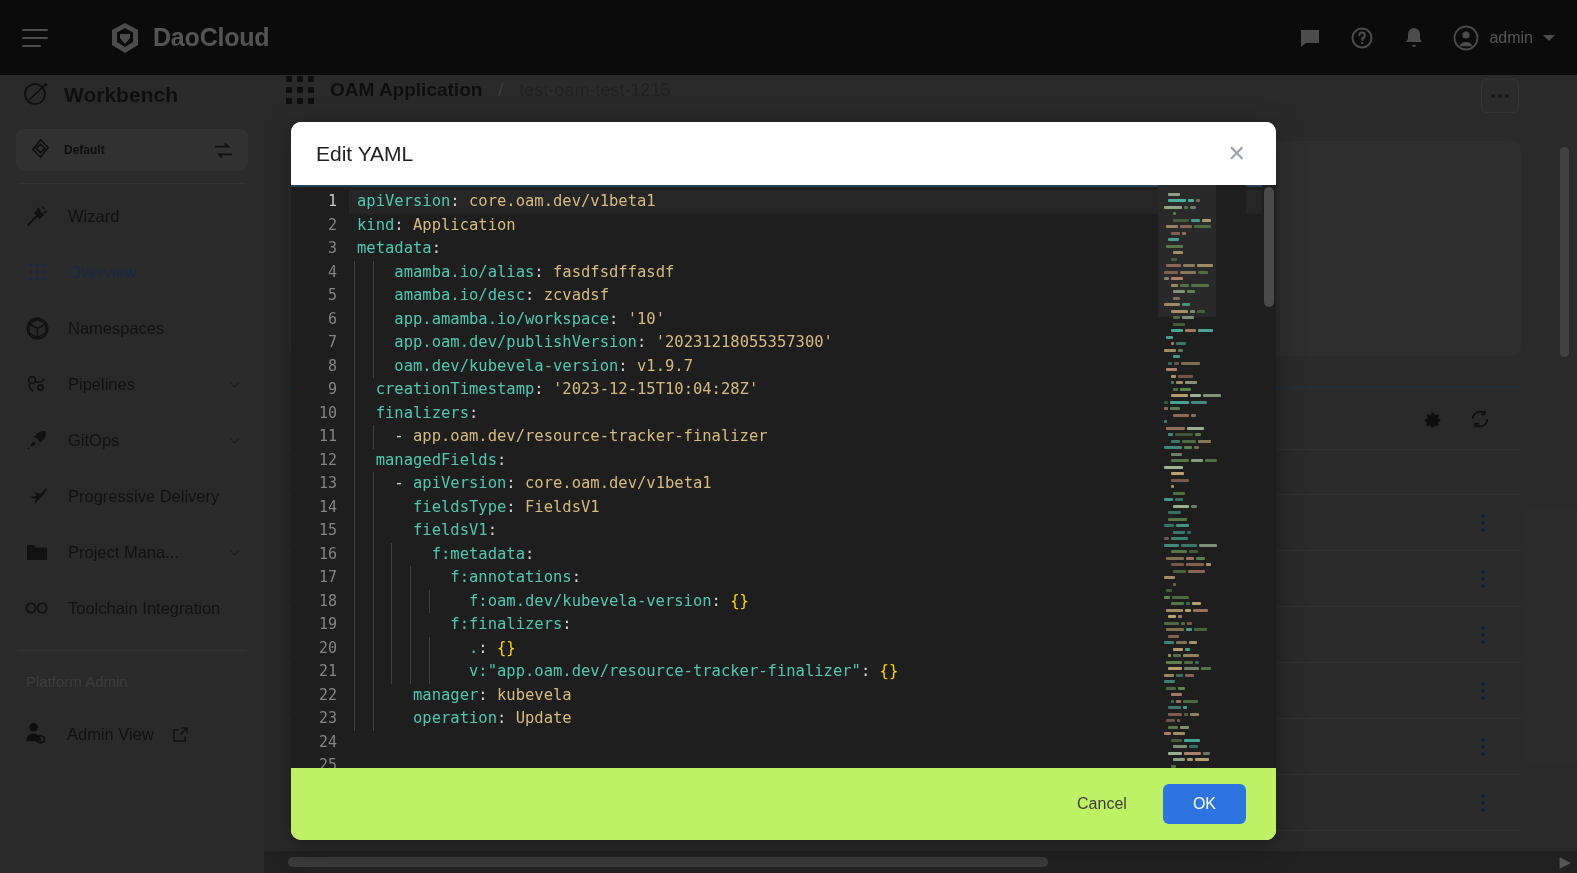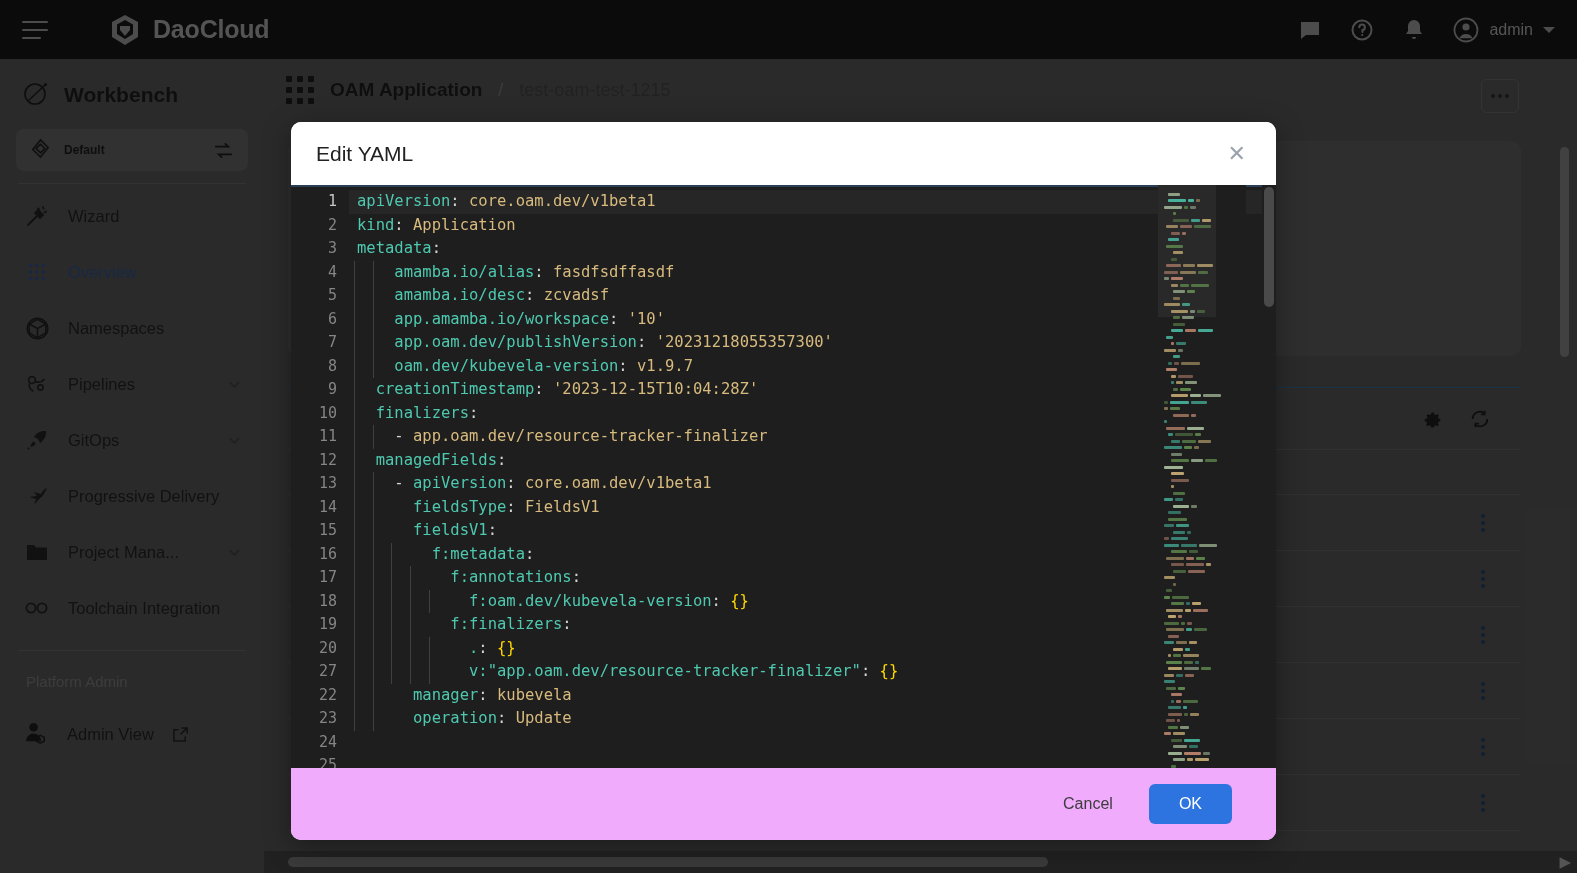--- a/index.html
+++ b/index.html
@@ -6,21 +6,21 @@
   html, body {
     width: 1577px; height: 873px;
     overflow: hidden;
     font-family: "Liberation Sans", sans-serif;
     background: #f5f5f5;
   }
   #app { position: relative; width: 1577px; height: 873px; }
 
   
   .topbar {
-    position: absolute; top: 0; left: 0; width: 1577px; height: 59px;
+    position: absolute; top: 0; left: 0; width: 1577px; height: 75px;
     background: #141414; display: flex; align-items: center;
     z-index: 5;
   }
   .hamburger { width: 26px; height: 18px; margin-left: 22px; display:flex; flex-direction:column; justify-content:space-between; cursor:pointer; }
   .hamburger i { display:block; height:2px; background:#8b8b8b; border-radius:1px; }
   .hamburger i:nth-child(1){ width:26px; }
   .hamburger i:nth-child(2){ width:26px; }
   .hamburger i:nth-child(3){ width:19px; }
 
   .brand { display:flex; align-items:center; margin-left: 60px; gap: 11px; }
@@ -160,22 +160,22 @@
   .mm-line i { display:block; height:2.6px; border-radius:1px; }
   .mm-slider { position:absolute; right:30px; top:0; width:88px; height:132px; background:rgba(255,255,255,0.05); }
   .ed-scroll {
     position:absolute; right:0; top:0; width:14px; height:100%; background:#1e1e1e;
   }
   .ed-scroll-thumb { position:absolute; right:2px; top:2px; width:10px; height:120px; background:#4a4a4a; border-radius:5px; }
   .ed-top-rule { position:absolute; left:0; right:0; top:0; height:2px; background:#2a3f55; }
 
   
   .modal-foot {
-    height:72px; flex:none; background:#f0abfc; display:flex; align-items:center;
-    justify-content:flex-end; gap:18px; padding-right:44px;
+    height:72px; flex:none; background:#bef264; display:flex; align-items:center;
+    justify-content:flex-end; gap:18px; padding-right:30px;
   }
   .btn-cancel {
     font-size:16px; color:#3c3c3c; background:none; border:none;
     padding:9px 18px; cursor:pointer; font-family:"Liberation Sans", sans-serif;
   }
   .btn-ok {
     font-size:16px; color:#fff; background:#2d74e0; border:none;
     padding:11px 30px; border-radius:6px; cursor:pointer;
     font-family:"Liberation Sans", sans-serif;
   }
@@ -504,21 +504,21 @@
           <div class="gline">11</div>
           <div class="gline">12</div>
           <div class="gline">13</div>
           <div class="gline">14</div>
           <div class="gline">15</div>
           <div class="gline">16</div>
           <div class="gline">17</div>
           <div class="gline">18</div>
           <div class="gline">19</div>
           <div class="gline">20</div>
-          <div class="gline">27</div>
+          <div class="gline">21</div>
           <div class="gline">22</div>
           <div class="gline">23</div>
           <div class="gline">24</div>
           <div class="gline">25</div>
         </div>
       <div class="code-wrap" id="code-wrap">
           <div class="cline cur"><span style="padding-left:8px"><span class="k">apiVersion</span><span class="p">: </span><span class="y">core.oam.dev/v1beta1</span></span></div>
           <div class="cline"><span style="padding-left:8px"><span class="k">kind</span><span class="p">: </span><span class="y">Application</span></span></div>
           <div class="cline"><span style="padding-left:8px"><span class="k">metadata</span><span class="p">:</span></span></div>
           <div class="cline"><span class="ind" style="left:5px"></span><span class="ind" style="left:23.7px"></span><span style="padding-left:8px"><span class="k">    amamba.io/alias</span><span class="p">: </span><span class="y">fasdfsdffasdf</span></span></div>

